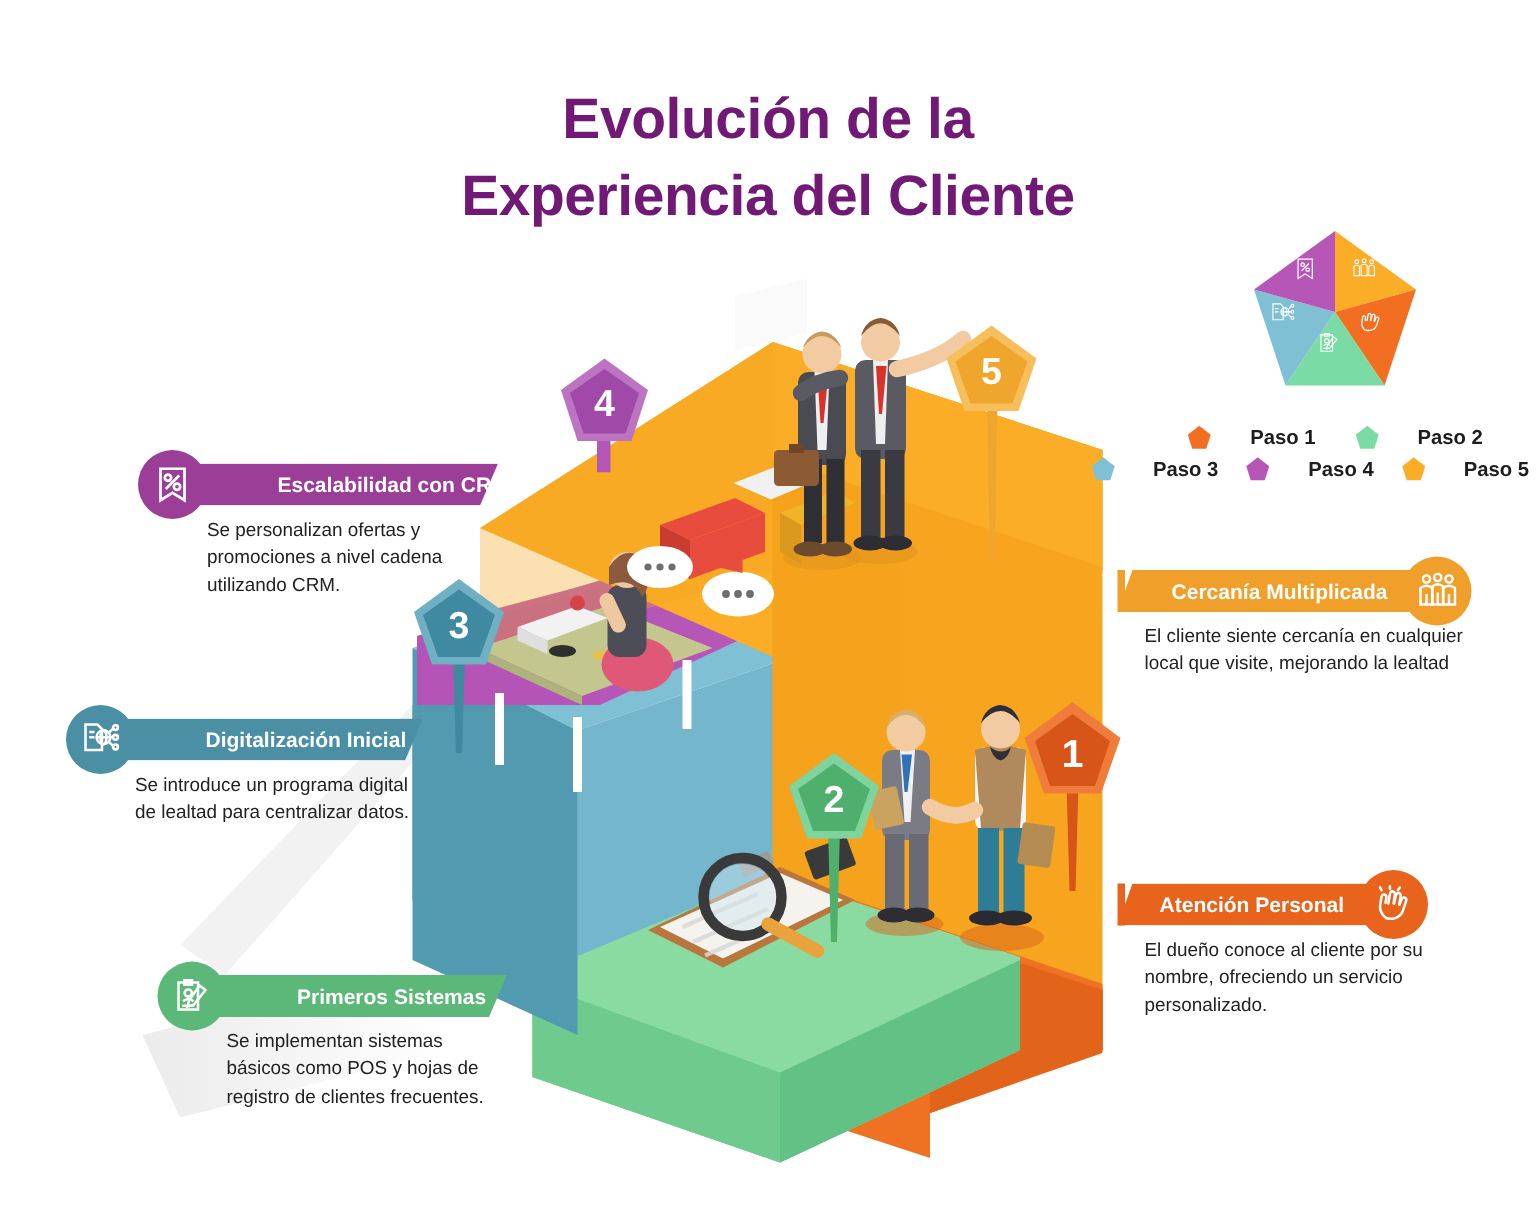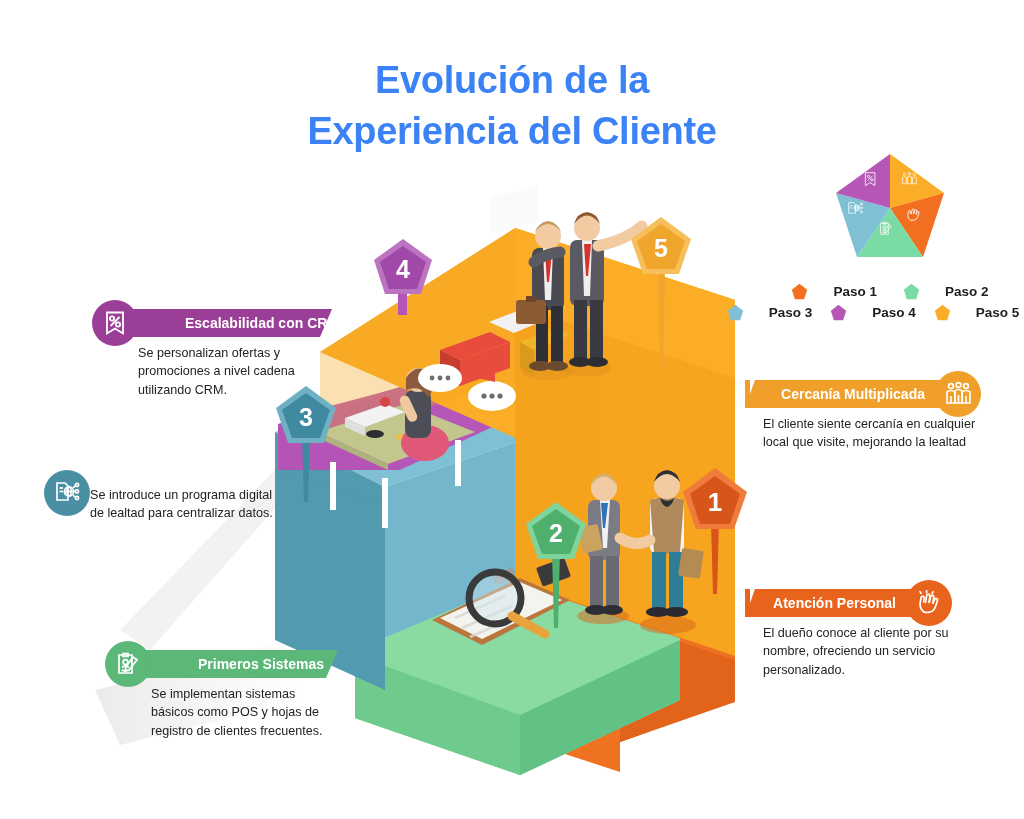--- a/index.html
+++ b/index.html
@@ -9,21 +9,21 @@
     font-family: "Liberation Sans", sans-serif;
     overflow: hidden;
   }
   #stage { position: relative; width: 1024px; height: 819px; background:#fff; }
 
   
   .title {
     position: absolute; left: 0; top: 55px; width: 1024px;
     text-align: center;
     font-size: 38px; font-weight: bold; line-height: 1.35;
-    color: #3b82f6; letter-spacing: -0.3px;
+    color: #701a75; letter-spacing: -0.3px;
   }
   .title .l2 { display:block; }
 
   
   .legend-wrap { position: absolute; left: 790px; top: 152px; width: 200px; }
   .legend-penta { position: relative; width: 120px; height: 115px; margin: 0 auto; }
   .legend-items { margin-top: 16px; }
   .legend-row { display: flex; justify-content: center; align-items: center; }
   .legend-row.r1 { gap: 26px; }
   .legend-row.r2 { gap: 18px; margin-top: 4px; margin-left: -34px; }
@@ -323,20 +323,24 @@
         <path d="M5 2.5h16v21l-8-5-8 5z"></path>
         <circle cx="10" cy="8.5" r="2.1"></circle>
         <circle cx="16" cy="14.5" r="2.1"></circle>
         <line x1="17.5" y1="7" x2="8.5" y2="16"></line>
       </svg>
     </div>
     <div class="body">Se personalizan ofertas y promociones a nivel cadena utilizando CRM.</div>
   </div>
 
   <div class="callout left" style="left:44px; top:479px; width:238px;">
+    <div class="bar">
+      <div class="bar-bg" style="background:#4A8FA4;"></div>
+      <span class="bar-title">Digitalización Inicial</span>
+    </div>
     <div class="icon-circle" style="background:#4A8FA4;">
       <svg width="26" height="26" viewBox="0 0 26 26" fill="none" stroke="#ffffff" stroke-width="1.7">
         <path d="M3 3h8l3 3v14H3z"></path>
         <line x1="5.5" y1="8" x2="9" y2="8"></line>
         <line x1="5.5" y1="11.5" x2="9" y2="11.5"></line>
         <circle cx="15" cy="11.5" r="4.6"></circle>
         <ellipse cx="15" cy="11.5" rx="2" ry="4.6"></ellipse>
         <line x1="10.4" y1="11.5" x2="19.6" y2="11.5"></line>
         <circle cx="23" cy="5" r="1.6"></circle>
         <circle cx="23" cy="11.5" r="1.6"></circle>

